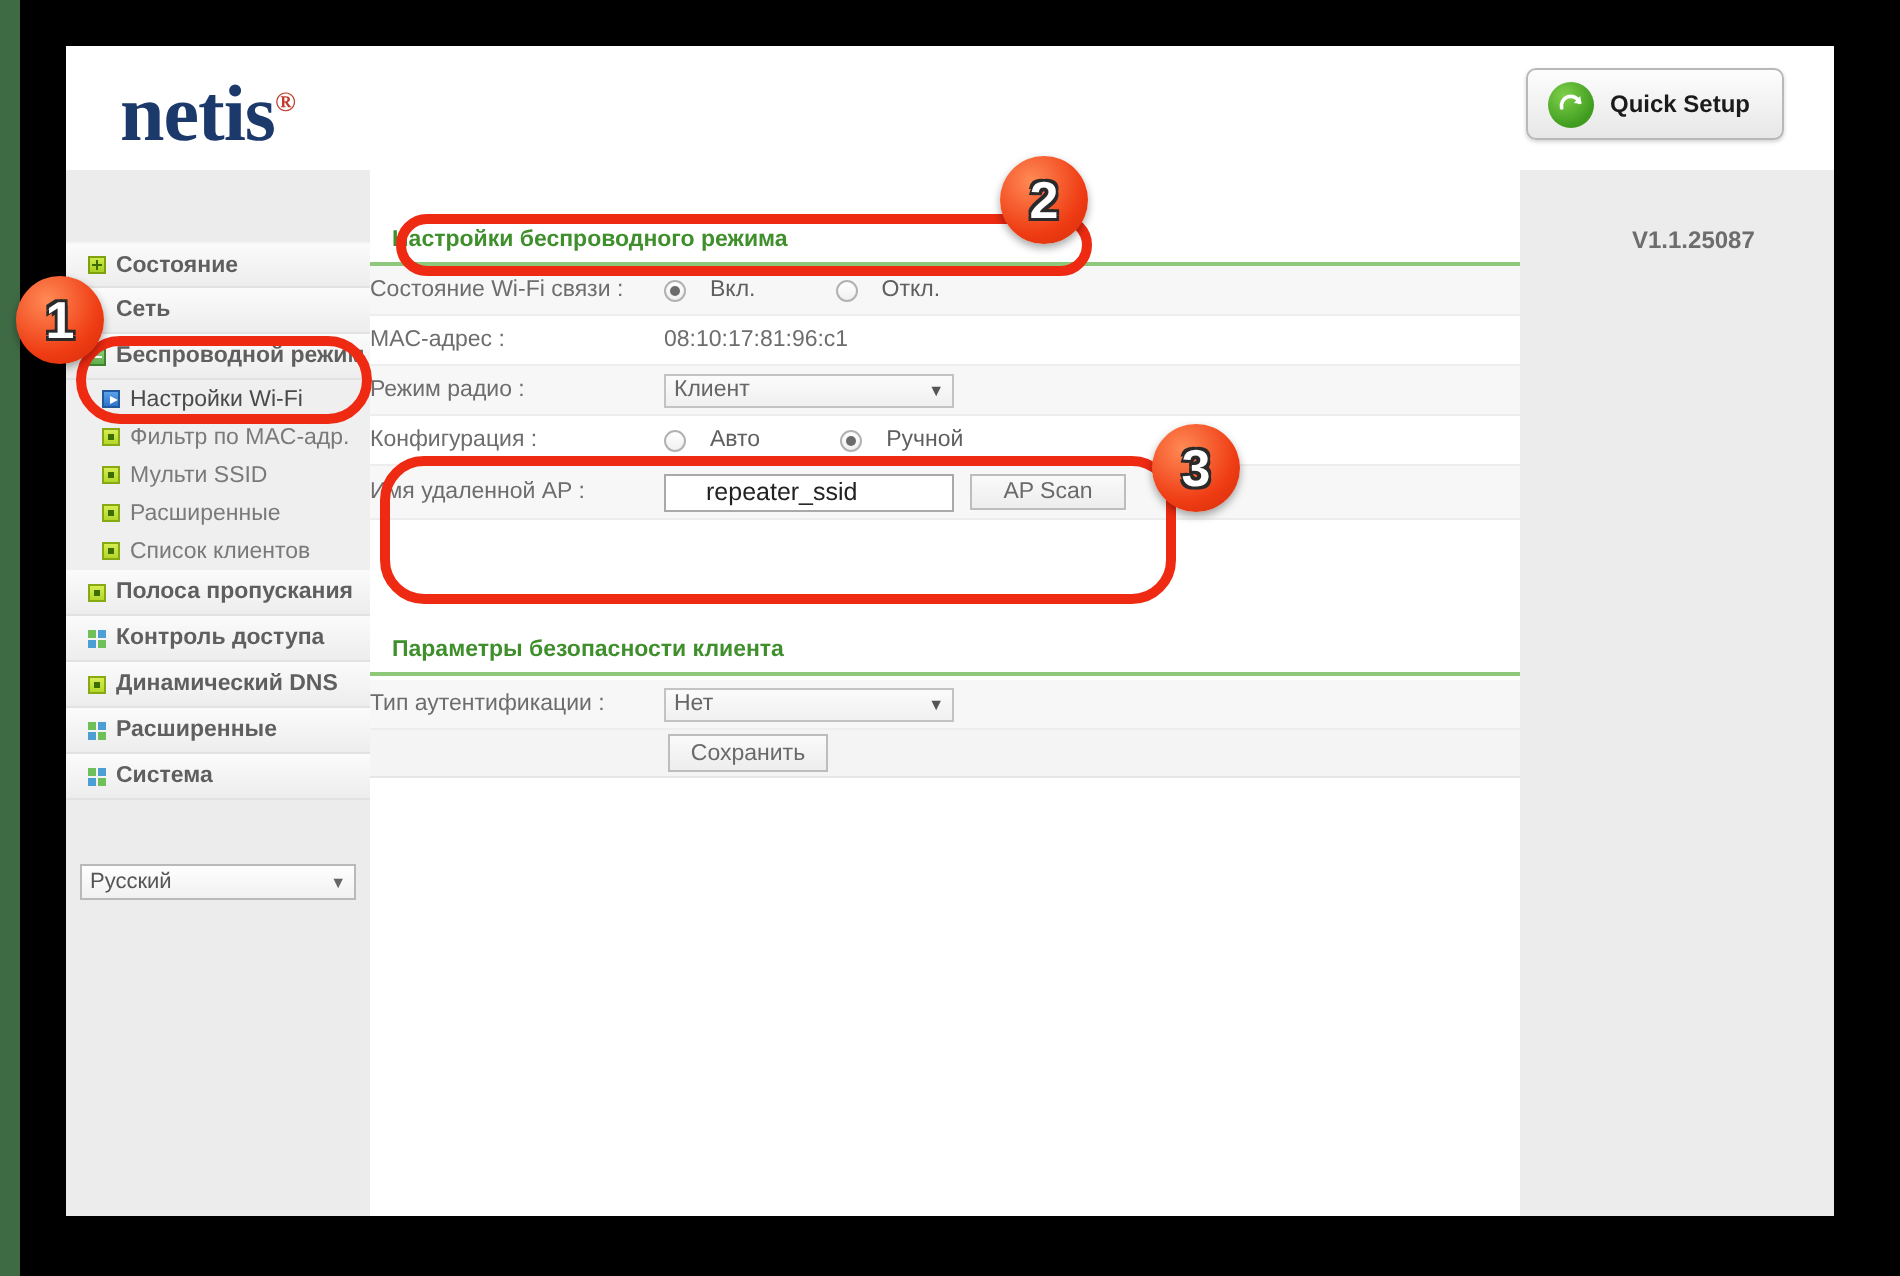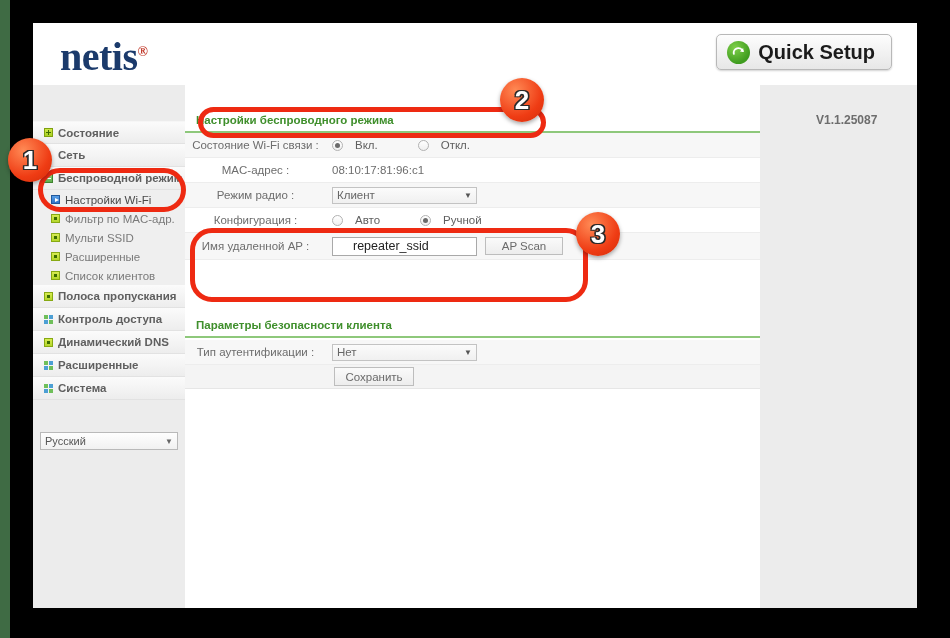--- a/index.html
+++ b/index.html
@@ -80,21 +80,21 @@
   }
   .qs-icon {
     width: 23px; height: 23px;
     border-radius: 50%;
     background: radial-gradient(circle at 35% 30%, #7fd04a, #3f9c1f 70%);
     display: flex; align-items: center; justify-content: center;
     flex: none;
   }
   .qs-icon svg { display: block; }
   .qs-label {
-    font-size: 20px;
+    font-size: 12px;
     font-weight: bold;
     color: #1b1b1b;
     white-space: nowrap;
   }
 
   
   .sidebar {
     position: absolute;
     left: 0;
     top: 62px;
@@ -283,21 +283,21 @@
     display: flex;
     align-items: center;
     box-sizing: border-box;
     border-bottom: 1px solid #ededed;
   }
   .frow.alt { background: #f7f7f7; }
   .frow.plain { background: #ffffff; }
 
   .flabel {
     width: 147px;
-    text-align: center;
+    text-align: left;
     padding-right: 6px;
     font-size: 11.5px;
     color: #6d6d6d;
     box-sizing: border-box;
     white-space: nowrap;
   }
   .fvalue {
     font-size: 11.5px;
     color: #6d6d6d;
     display: flex;

